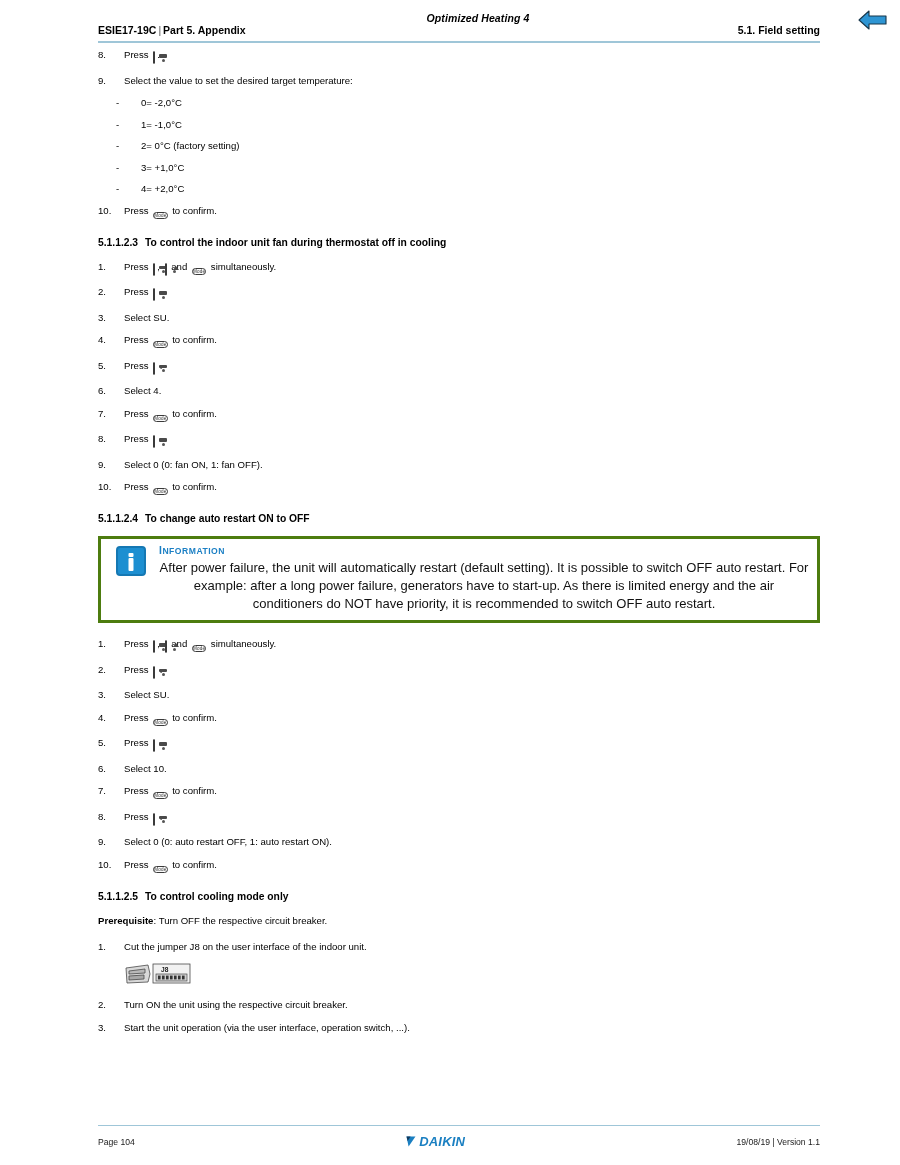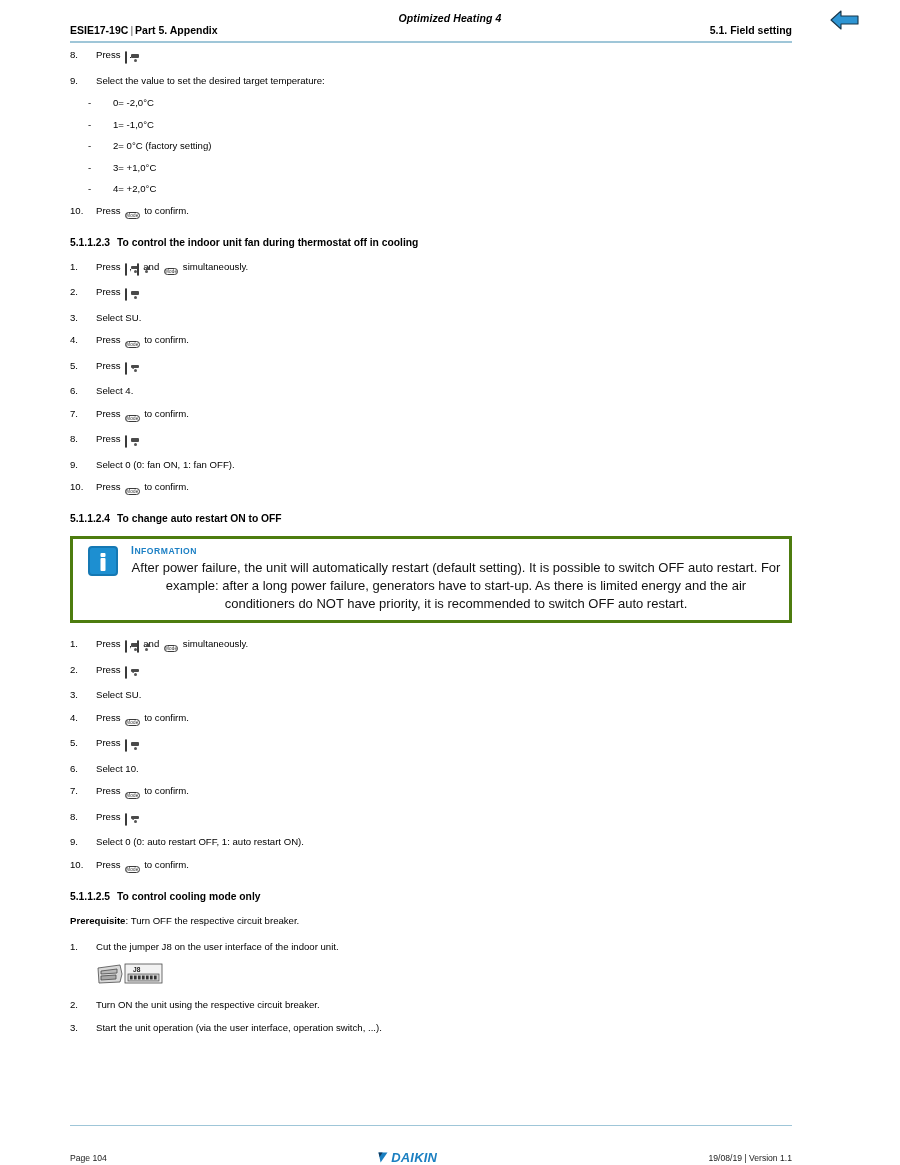--- a/index.html
+++ b/index.html
@@ -5,21 +5,21 @@
   * { box-sizing: border-box; }
   html, body { margin:0; padding:0; }
   body {
     width: 900px; height: 1165px;
     background: #ffffff;
     font-family: "Liberation Sans", sans-serif;
     color: #000000;
     position: relative;
     overflow: hidden;
   }
-  .page { position: relative; width:860px; height:1165px; }
+  .page { position: relative; width:860px; height:1165px;margin-left:28px; }
 
   
   .hdr-center {
     position:absolute; top:12px; left:0; width:900px;
     text-align:center;
     font-size:10.5px; font-weight:bold; font-style:italic;
     letter-spacing:.1px;
   }
   .hdr-row {
     position:absolute; top:24px; left:70px; width:722px;
@@ -135,21 +135,21 @@
   
   .figure { margin:4px 0 12px 26px; }
   .j8-fig { width:68px; height:24px; display:block; }
 
   
   .ftr-rule {
     position:absolute; bottom:39px; left:70px; width:722px; height:1.3px;
     background:#9fc6d8;
   }
   .ftr {
-    position:absolute; bottom:0; left:70px; width:722px;
+    position:absolute; bottom:16px; left:70px; width:722px;
     display:flex; justify-content:space-between; align-items:center;
     font-size:8.6px; color:#1a1a1a;
   }
   .ftr-logo { display:flex; align-items:center; gap:2px; }
   .ftr-logo .tri { width:11px; height:11px; }
   .ftr-logo .wm {
     font-size:13px; font-weight:bold; font-style:italic;
     color:#1a7fc1; letter-spacing:.2px;
   }
 </style>

